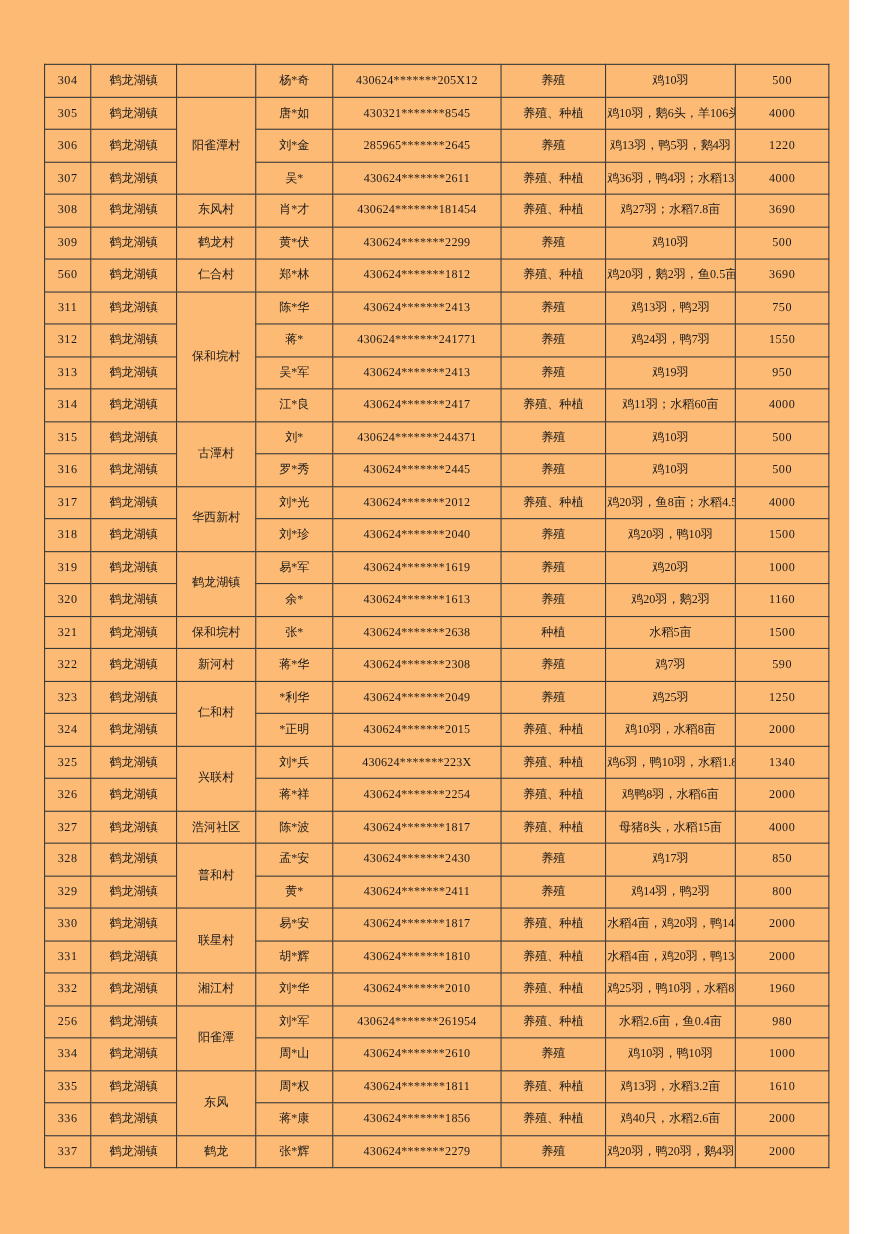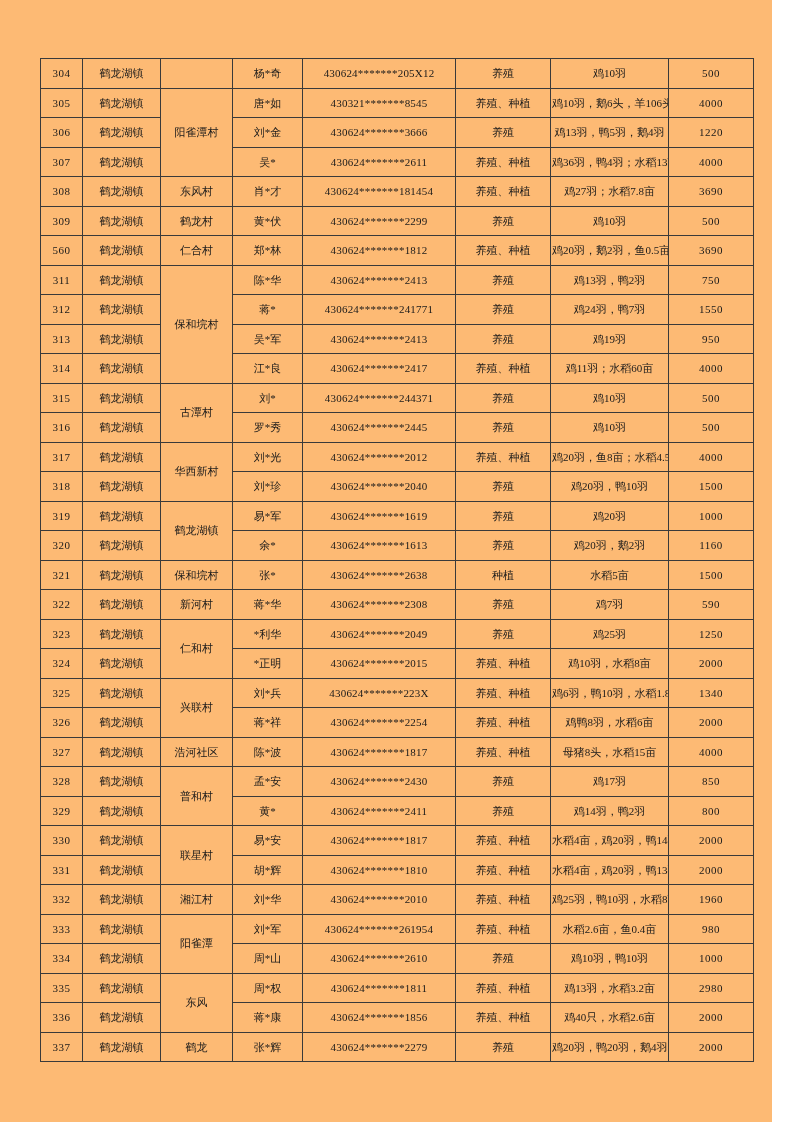--- a/index.html
+++ b/index.html
@@ -80,21 +80,21 @@
           <td class="c-name">唐*如</td>
           <td class="c-id">430321*******8545</td>
           <td class="c-type">养殖、种植</td>
           <td class="c-detail">鸡10羽，鹅6头，羊106头；</td>
           <td class="c-amount">4000</td>
         </tr>
         <tr>
           <td class="c-seq">306</td>
           <td class="c-town">鹤龙湖镇</td>
           <td class="c-name">刘*金</td>
-          <td class="c-id">430624*******3666</td>
+          <td class="c-id">285965*******2645</td>
           <td class="c-type">养殖</td>
           <td class="c-detail">鸡13羽，鸭5羽，鹅4羽</td>
           <td class="c-amount">1220</td>
         </tr>
         <tr>
           <td class="c-seq">307</td>
           <td class="c-town">鹤龙湖镇</td>
           <td class="c-name">吴*</td>
           <td class="c-id">430624*******2611</td>
           <td class="c-type">养殖、种植</td>
@@ -335,21 +335,21 @@
           <td class="c-seq">332</td>
           <td class="c-town">鹤龙湖镇</td>
           <td class="c-village">湘江村</td>
           <td class="c-name">刘*华</td>
           <td class="c-id">430624*******2010</td>
           <td class="c-type">养殖、种植</td>
           <td class="c-detail">鸡25羽，鸭10羽，水稻8亩</td>
           <td class="c-amount">1960</td>
         </tr>
         <tr>
-          <td class="c-seq">333</td>
+          <td class="c-seq">256</td>
           <td class="c-town">鹤龙湖镇</td>
           <td class="c-village" rowspan="2">阳雀潭</td>
           <td class="c-name">刘*军</td>
           <td class="c-id">430624*******261954</td>
           <td class="c-type">养殖、种植</td>
           <td class="c-detail">水稻2.6亩，鱼0.4亩</td>
           <td class="c-amount">980</td>
         </tr>
         <tr>
           <td class="c-seq">334</td>
@@ -361,21 +361,21 @@
           <td class="c-amount">1000</td>
         </tr>
         <tr>
           <td class="c-seq">335</td>
           <td class="c-town">鹤龙湖镇</td>
           <td class="c-village" rowspan="2">东风</td>
           <td class="c-name">周*权</td>
           <td class="c-id">430624*******1811</td>
           <td class="c-type">养殖、种植</td>
           <td class="c-detail">鸡13羽，水稻3.2亩</td>
-          <td class="c-amount">2980</td>
+          <td class="c-amount">1610</td>
         </tr>
         <tr>
           <td class="c-seq">336</td>
           <td class="c-town">鹤龙湖镇</td>
           <td class="c-name">蒋*康</td>
           <td class="c-id">430624*******1856</td>
           <td class="c-type">养殖、种植</td>
           <td class="c-detail">鸡40只，水稻2.6亩</td>
           <td class="c-amount">2000</td>
         </tr>

